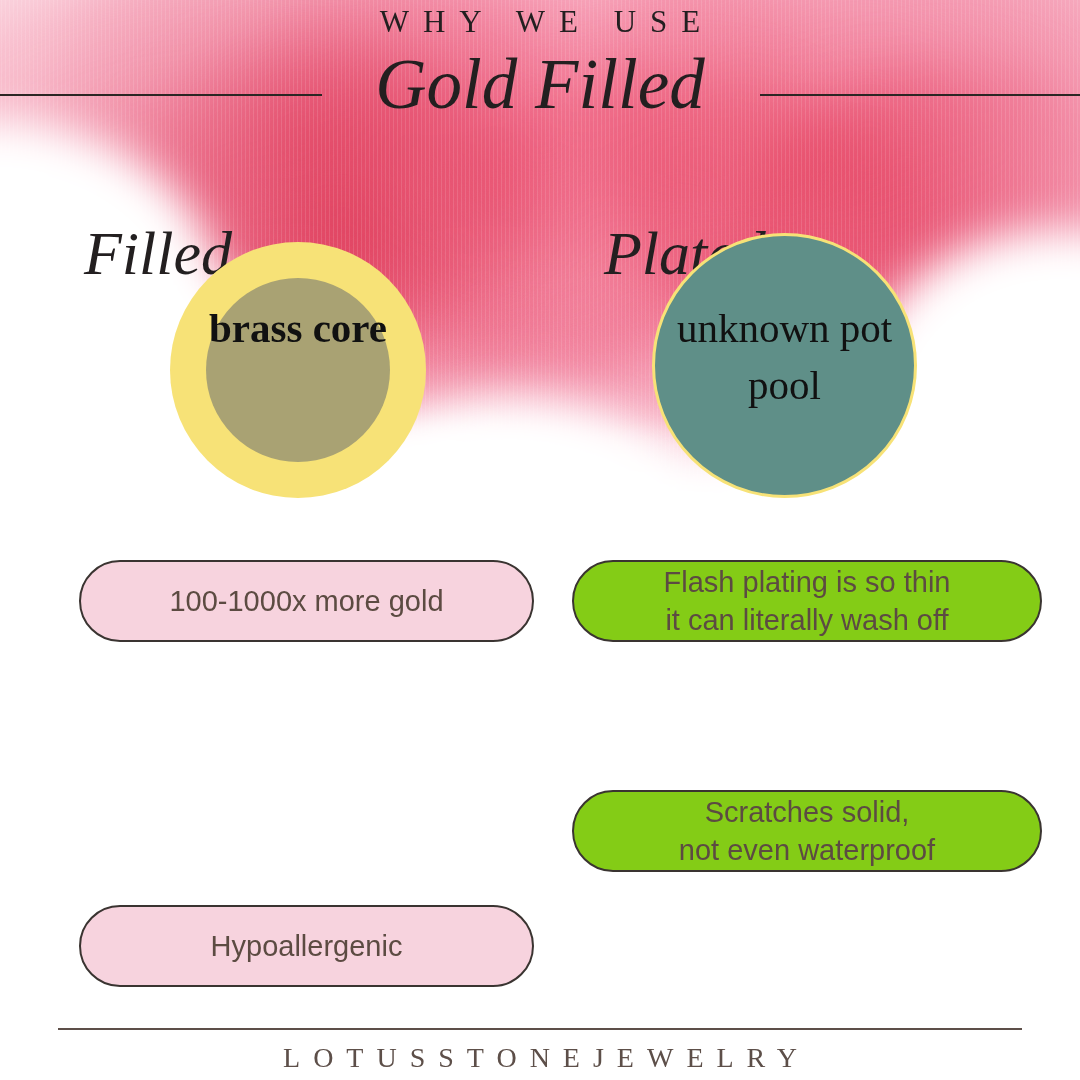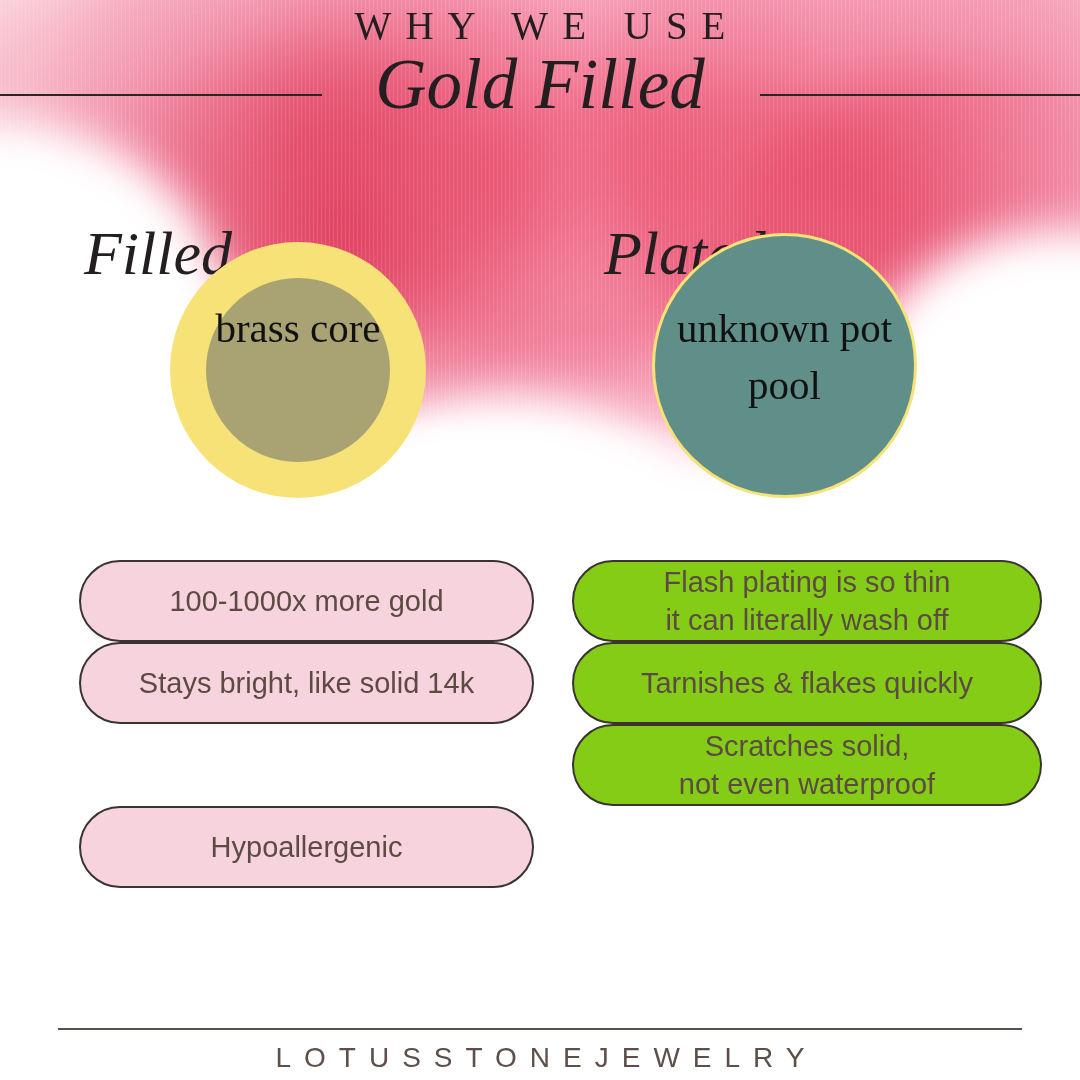--- a/index.html
+++ b/index.html
@@ -81,21 +81,21 @@
   
   .header {
     position: absolute;
     left: 0; top: 0; width: 1080px; height: 150px;
   }
   .eyebrow {
     position: absolute;
     left: 0; top: 6px; width: 1080px;
     text-align: center;
     font-family: "Liberation Serif", serif;
-    font-size: 39px;
+    font-size: 31px;
     letter-spacing: 14px;
     text-indent: 14px;
     color: #231f20;
     line-height: 1;
   }
   .headline {
     position: absolute;
     left: 0; top: 47px; width: 1080px;
     text-align: center;
     font-family: "Liberation Serif", serif;
@@ -136,20 +136,21 @@
   }
   .core-label {
     position: absolute;
     left: 206px; top: 300px;
     width: 184px;
     text-align: center;
     font-family: "Liberation Serif", serif;
     font-size: 41px;
     line-height: 1.38;
     color: #111111;
+    font-weight: bold;
   }
   
   .plated-disc {
     left: 652px; top: 233px;
     width: 265px; height: 265px;
     background: #5F8F88;
     border: 3px solid #F7E277;
     box-sizing: border-box;
   }
   .plated-label {
@@ -175,20 +176,21 @@
   .cat-plated { left: 560px; top: 222px; margin-left: 44px; }
 
   
   .rows {
     position: absolute;
     left: 0; top: 560px; width: 1080px;
   }
   .row {
     position: relative;
     height: 82px;
+    margin-bottom: 33px;
   }
   .pill {
     position: absolute;
     top: 0;
     height: 82px;
     border: 2px solid #3a3431;
     border-radius: 42px;
     box-sizing: border-box;
     display: flex;
     align-items: center;
@@ -217,21 +219,21 @@
   .footer-rule {
     position: absolute;
     left: 58px; top: 1028px;
     width: 964px; height: 2px;
     background: #5d4f49;
   }
   .footer-brand {
     position: absolute;
     left: 0; top: 1042px; width: 1080px;
     text-align: center;
-    font-family: Liberation Sans, sans-serif;
+    font-family: Liberation Serif, serif;
     font-size: 28px;
     letter-spacing: 13px;
     text-indent: 13px;
     color: #5d4f49;
   }
 </style>
 </head>
 <body>
 
 <div id="canvas">
@@ -278,22 +280,20 @@
 pot pool</div>
   </div>
 
   <div class="rows">
     <div class="row">
       <div class="pill pill-left">100-1000x more gold</div>
       <div class="pill pill-right">Flash plating is so thin
 it can literally wash off</div>
     </div>
     <div class="row">
-      <div class="pill pill-left">Stays bright, like solid 14k</div>
-      <div class="pill pill-right">Tarnishes &amp; flakes quickly</div>
     </div>
     <div class="row">
       <div class="pill pill-right">Scratches solid,
 not even waterproof</div>
     </div>
     <div class="row">
       <div class="pill pill-left">Hypoallergenic</div>
     </div>
   </div>
 

